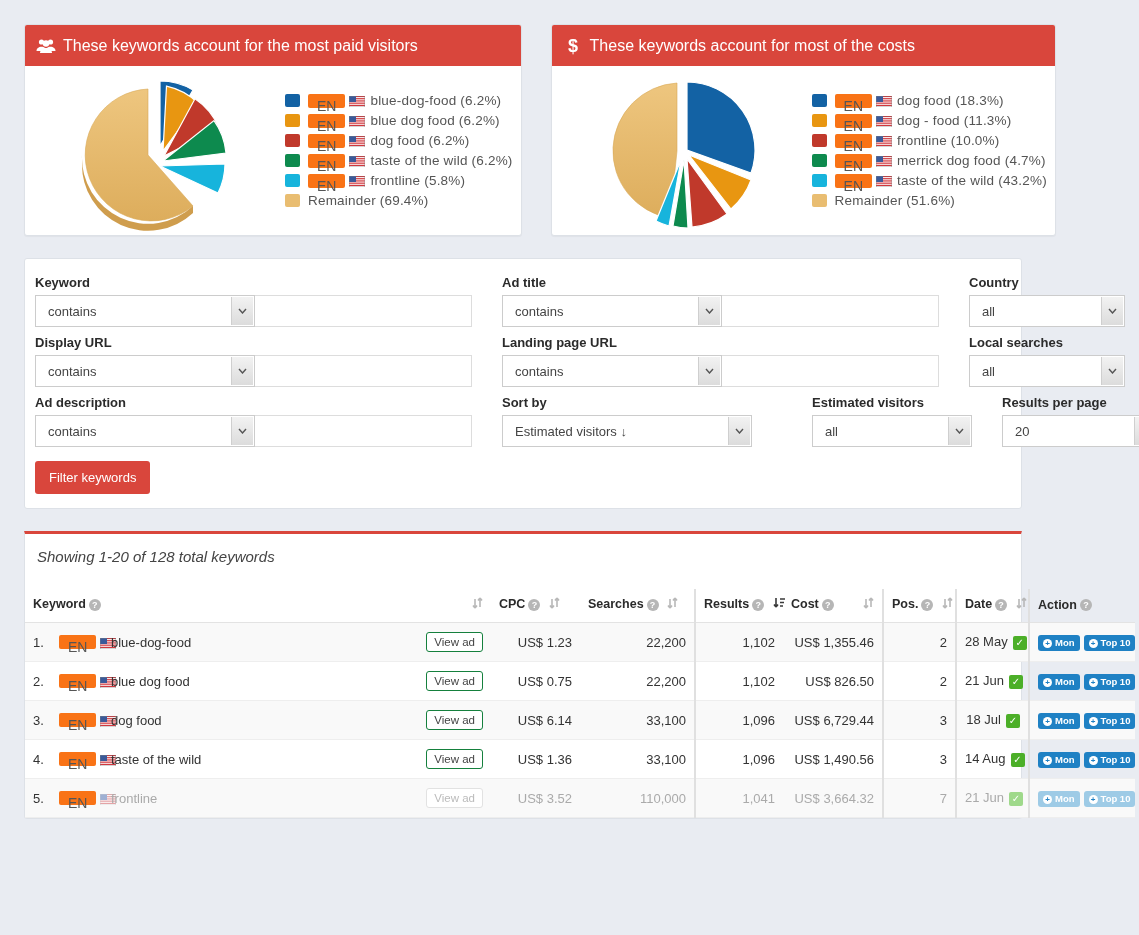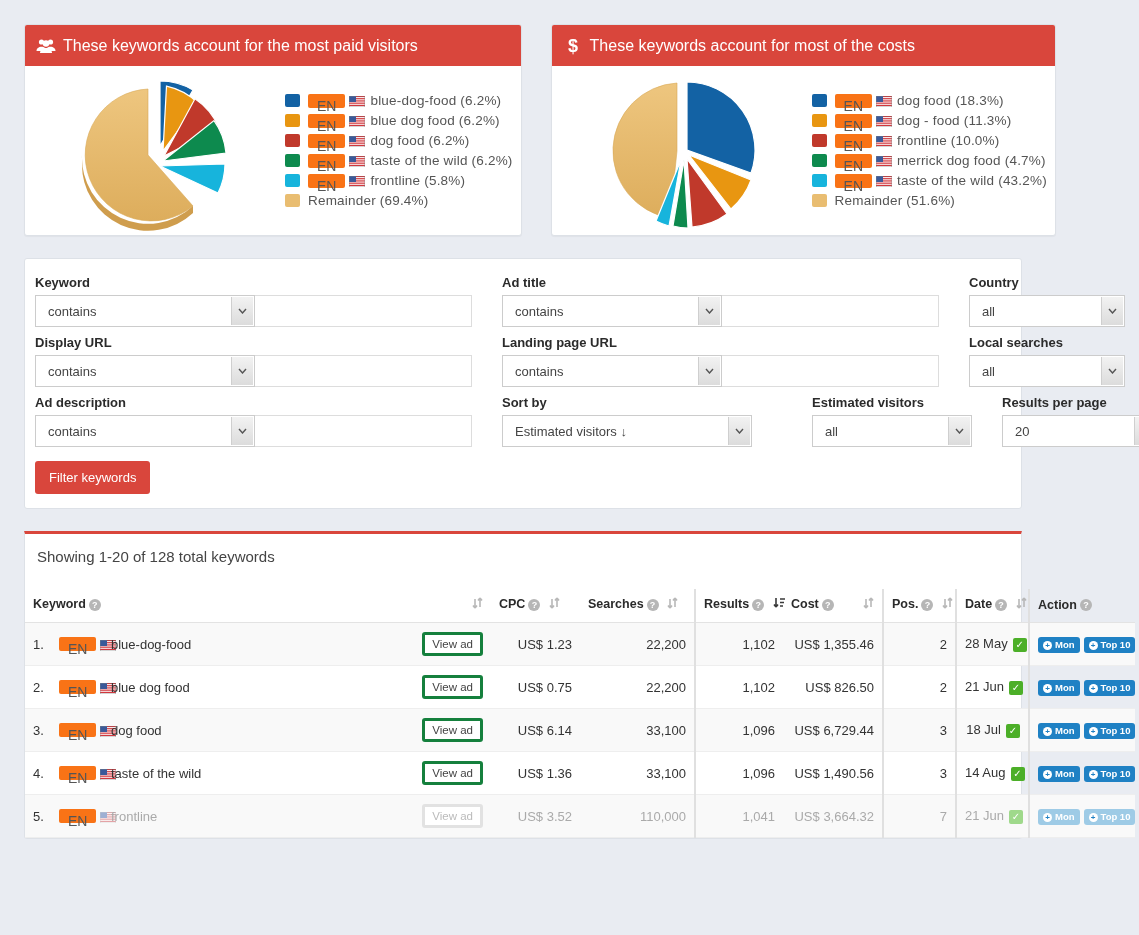--- a/index.html
+++ b/index.html
@@ -116,21 +116,21 @@
   }
 
   
   .results {
     margin-top: 22px;
     background: #fff;
     border: 1px solid #dde1e7;
     border-top: 3px solid #d9463c;
     border-radius: 0 0 3px 3px;
   }
-  .showing { padding: 14px 12px 12px 12px; font-size: 15px; color: #444; }
+  .showing { padding: 14px 12px 12px 12px; font-size: 15px; color: #444; font-style: italic; }
   table.kw { width: 100%; border-collapse: collapse; table-layout: fixed; margin-top: 12px; }
   table.kw th {
     font-size: 12.5px; font-weight: bold; color: #2b2b2b;
     padding: 8px 8px 10px 8px;
     border-bottom: 1px solid #e3e3e3;
     white-space: nowrap;
     vertical-align: middle;
   }
   table.kw td {
     font-size: 13px; color: #333;
@@ -144,21 +144,21 @@
   .ta-l { text-align: left; }
   .grp-l { border-left: 2px solid #e0e0e0; }
   .qmark {
     display: inline-block; width: 12px; height: 12px; border-radius: 50%;
     background: #b6b6b6; color: #fff; font-size: 9px; font-weight: bold;
     text-align: center; line-height: 12px; margin-left: 3px;
     vertical-align: middle;
   }
   .sortico { display:inline-block; margin-left: 5px; vertical-align: middle; }
   .viewad {
-    display: inline-block; border: 3px solid #15803d; border-radius: 3px;
+    display: inline-block; border: 1px solid #15803d; border-radius: 3px;
     background: #fff; color: #444; font-size: 11.5px;
     padding: 3px 7px; cursor: pointer;
   }
   .kwcell { display: flex; align-items: center; }
   .kw-num { width: 26px; color: #333; }
   .kw-badges { display: flex; align-items: center; width: 52px; }
   .kw-text { flex: 1; }
   .chk {
     display: inline-block; width: 14px; height: 14px; background: #4caf28;
     border-radius: 2px; color: #fff; font-size: 10px; line-height: 14px;

